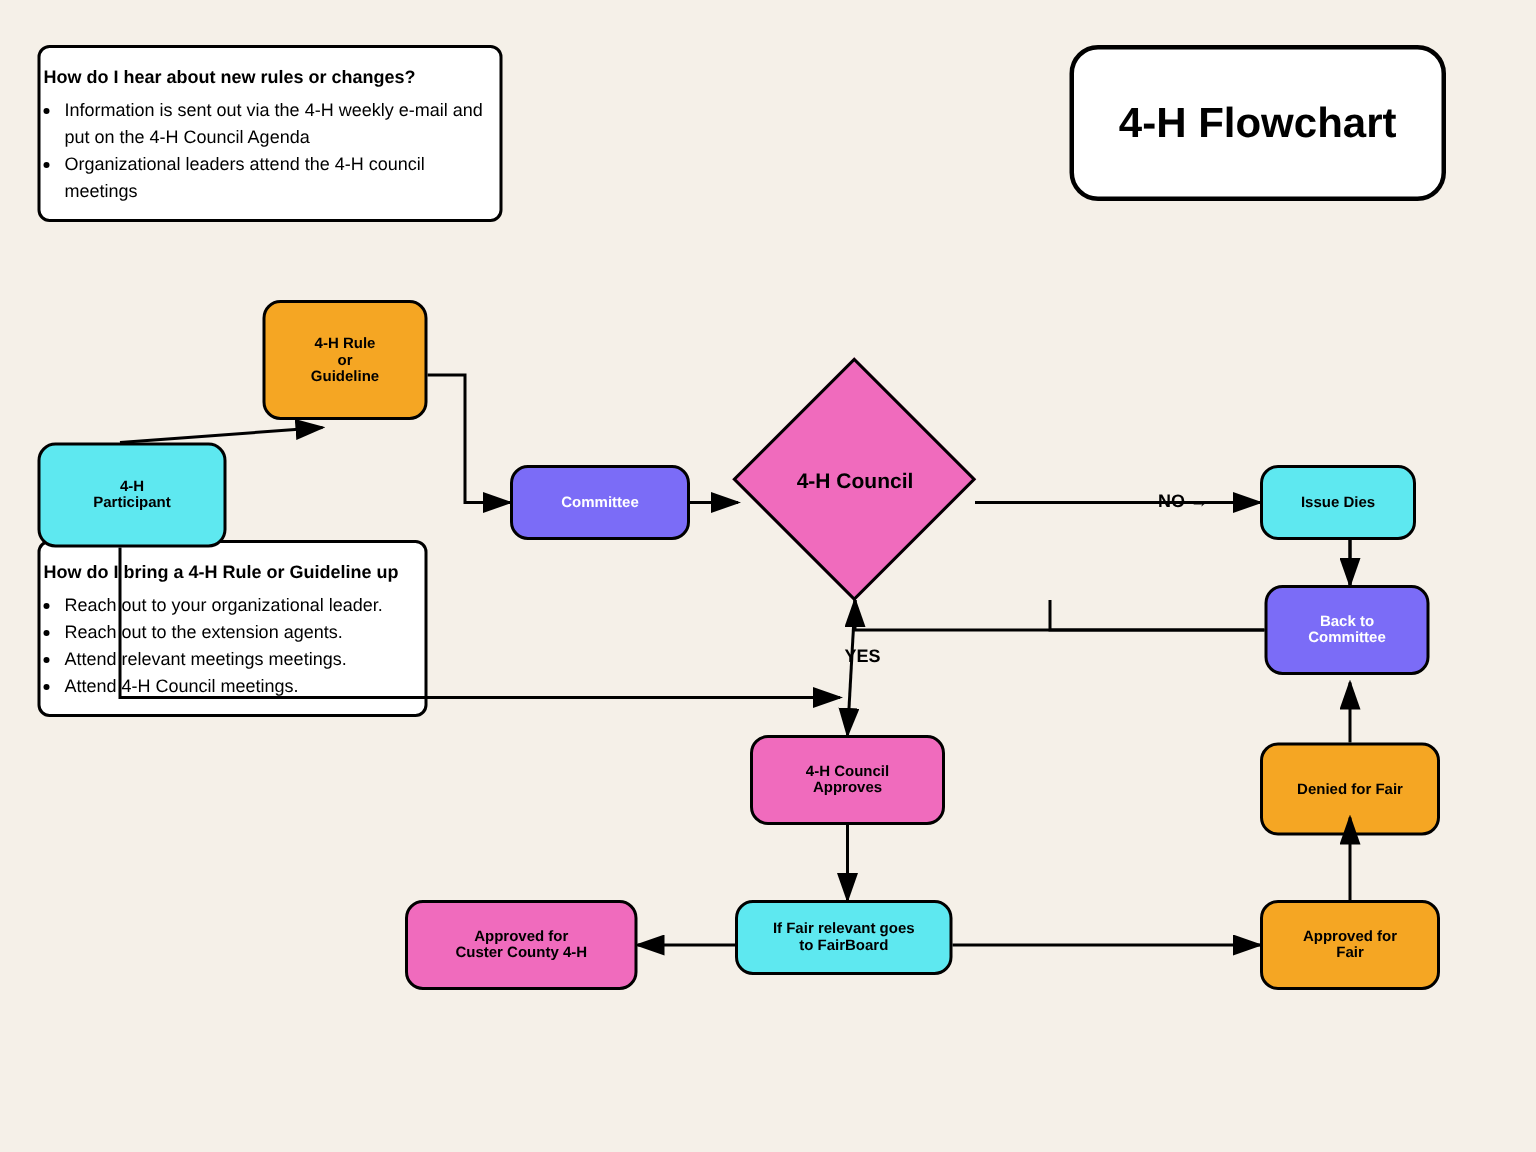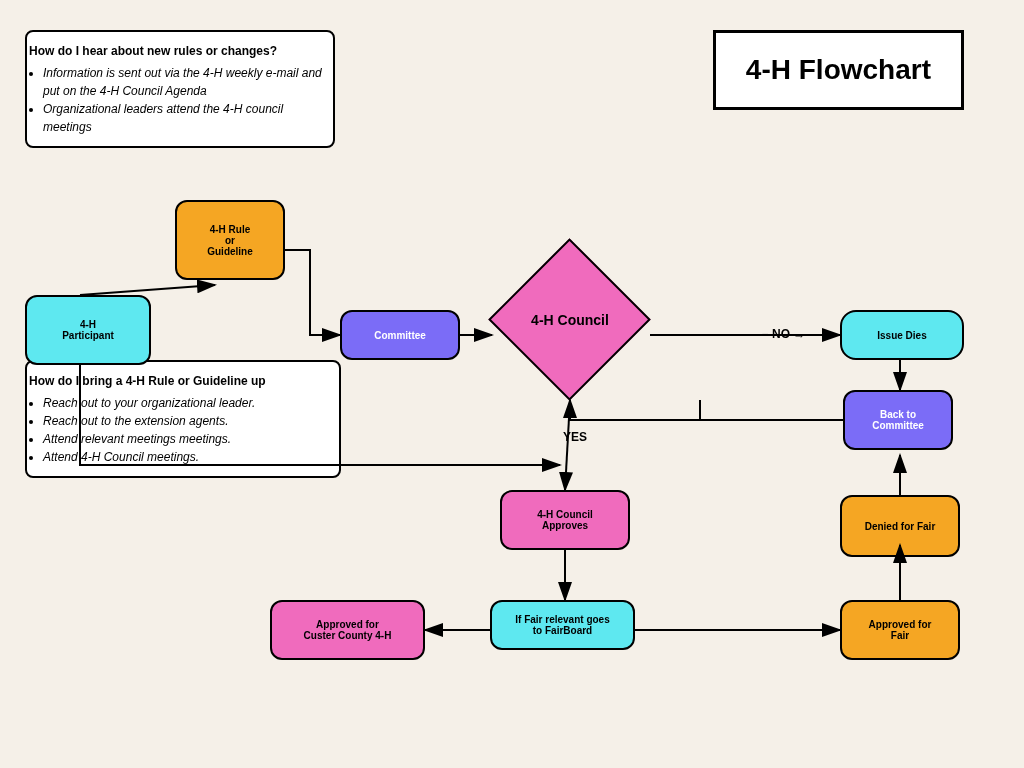--- a/index.html
+++ b/index.html
@@ -15,53 +15,52 @@
       width: 1024px;
       height: 768px;
       position: relative;
     }
     
     .title-box {
       position: absolute;
       top: 30px;
       right: 60px;
       border: 3px solid #000;
-      border-radius: 0;
+      border-radius: 19px;
       background: #fff;
-      padding: 21px 30px;
+      padding: 33px 30px;
       font-size: 28px;
       font-weight: bold;
     }
     
     .info-box {
       position: absolute;
       border: 2.5px solid #000;
       border-radius: 8px;
       background: #fff;
       padding: 10px 2px;
       font-size: 12px;
       line-height: 1.5;
     }
     .info-box .title {
       font-weight: bold;
       margin-bottom: 4px;
     }
     .info-box ul {
       padding-left: 14px;
-      font-style: italic;
     }
     .info-box-top {
       top: 30px;
       left: 25px;
       width: 310px;
     }
     .info-box-bottom {
       top: 360px;
       left: 25px;
-      width: 316px;
+      width: 260px;
     }
     
     .node {
       position: absolute;
       display: flex;
       align-items: center;
       justify-content: center;
       text-align: center;
       font-weight: bold;
       font-size: 10px;
@@ -120,25 +119,24 @@
       display: flex;
       align-items: center;
       justify-content: center;
       font-weight: bold;
       font-size: 14px;
       text-align: center;
     }
     
     .node-issue-dies {
       background: #5ee8f0;
-      width: 124px;
+      width: 104px;
       height: 50px;
       top: 310px;
       left: 840px;
-      border-radius: 16px;
     }
     
     .node-back {
       background: #7b6cf7;
       color: #fff;
       width: 110px;
       height: 60px;
       top: 390px;
       left: 843px;
     }

